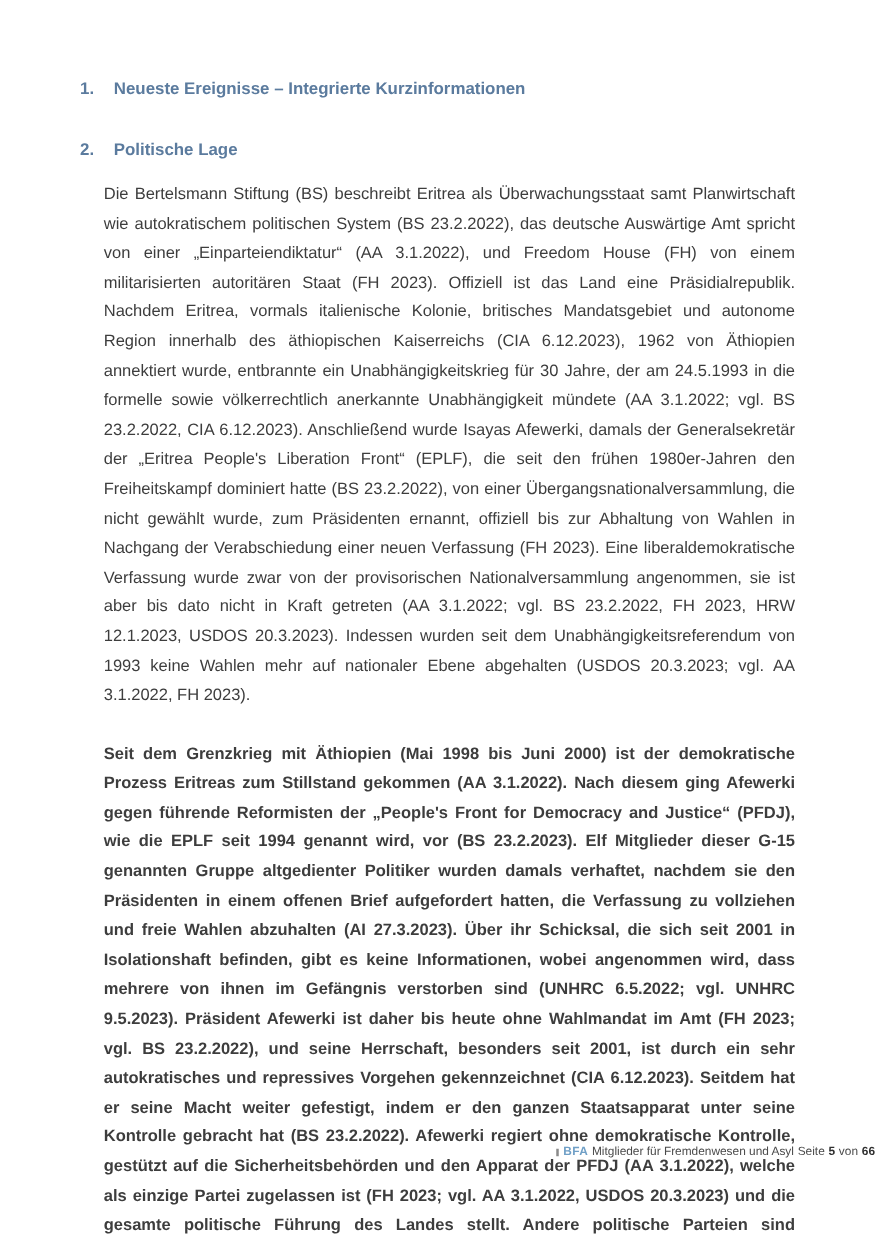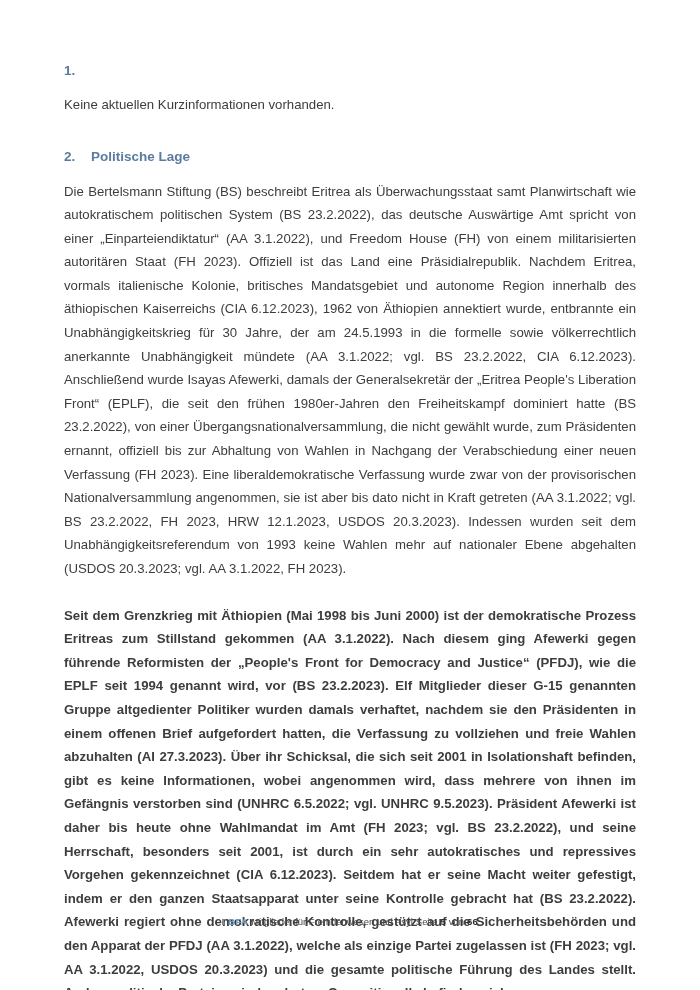--- a/index.html
+++ b/index.html
@@ -42,32 +42,33 @@
   }
   .heading-2 {
     margin-top: 31px;
   }
   .para {
     margin-top: 14px;
     font-size: 13.2px;
     line-height: 23.6px;
     text-align: justify;
     color: #3d3d3d;
+    margin-left: 19px;
   }
   .para + .para {
     margin-top: 23px;
     font-weight: bold;
   }
   .footer {
     position: absolute;
     left: 0;
     right: 0;
     bottom: 62px;
     display: flex;
-    justify-content: center;
+    justify-content: flex-end;
     align-items: baseline;
     font-size: 9.5px;
     line-height: 12px;
     color: #4a4a4a;
     gap: 3px;
     white-space: nowrap;
   }
   .footer .logo-mark {
     display: inline-block;
     width: 2px;
@@ -87,23 +88,23 @@
   }
 </style>
 </head>
 <body>
 
 <div class="page">
   <div class="content">
 
     <div class="section-heading">
       <span class="num">1.</span>
+      <span class="title">Neueste Ereignisse – Integrierte Kurzinformationen</span>
     </div>
 
-    <div class="body-line">Keine aktuellen Kurzinformationen vorhanden.</div>
 
     <div class="section-heading heading-2">
       <span class="num">2.</span>
       <span class="title">Politische Lage</span>
     </div>
 
     <p class="para">Die Bertelsmann Stiftung (BS) beschreibt Eritrea als Überwachungsstaat samt Planwirtschaft wie autokratischem politischen System (BS 23.2.2022), das deutsche Auswärtige Amt spricht von einer „Einparteiendiktatur“ (AA 3.1.2022), und Freedom House (FH) von einem militarisierten autoritären Staat (FH 2023). Offiziell ist das Land eine Präsidialrepublik. Nachdem Eritrea, vormals italienische Kolonie, britisches Mandatsgebiet und autonome Region innerhalb des äthiopischen Kaiserreichs (CIA 6.12.2023), 1962 von Äthiopien annektiert wurde, entbrannte ein Unabhängigkeitskrieg für 30 Jahre, der am 24.5.1993 in die formelle sowie völkerrechtlich anerkannte Unabhängigkeit mündete (AA 3.1.2022; vgl. BS 23.2.2022, CIA 6.12.2023). Anschließend wurde Isayas Afewerki, damals der Generalsekretär der „Eritrea People's Liberation Front“ (EPLF), die seit den frühen 1980er-Jahren den Freiheitskampf dominiert hatte (BS 23.2.2022), von einer Übergangsnationalversammlung, die nicht gewählt wurde, zum Präsidenten ernannt, offiziell bis zur Abhaltung von Wahlen in Nachgang der Verabschiedung einer neuen Verfassung (FH 2023). Eine liberaldemokratische Verfassung wurde zwar von der provisorischen Nationalversammlung angenommen, sie ist aber bis dato nicht in Kraft getreten (AA 3.1.2022; vgl. BS 23.2.2022, FH 2023, HRW 12.1.2023, USDOS 20.3.2023). Indessen wurden seit dem Unabhängigkeitsreferendum von 1993 keine Wahlen mehr auf nationaler Ebene abgehalten (USDOS 20.3.2023; vgl. AA 3.1.2022, FH 2023).</p>
 
     <p class="para">Seit dem Grenzkrieg mit Äthiopien (Mai 1998 bis Juni 2000) ist der demokratische Prozess Eritreas zum Stillstand gekommen (AA 3.1.2022). Nach diesem ging Afewerki gegen führende Reformisten der „People's Front for Democracy and Justice“ (PFDJ), wie die EPLF seit 1994 genannt wird, vor (BS 23.2.2023). Elf Mitglieder dieser G-15 genannten Gruppe altgedienter Politiker wurden damals verhaftet, nachdem sie den Präsidenten in einem offenen Brief aufgefordert hatten, die Verfassung zu vollziehen und freie Wahlen abzuhalten (AI 27.3.2023). Über ihr Schicksal, die sich seit 2001 in Isolationshaft befinden, gibt es keine Informationen, wobei angenommen wird, dass mehrere von ihnen im Gefängnis verstorben sind (UNHRC 6.5.2022; vgl. UNHRC 9.5.2023). Präsident Afewerki ist daher bis heute ohne Wahlmandat im Amt (FH 2023; vgl. BS 23.2.2022), und seine Herrschaft, besonders seit 2001, ist durch ein sehr autokratisches und repressives Vorgehen gekennzeichnet (CIA 6.12.2023). Seitdem hat er seine Macht weiter gefestigt, indem er den ganzen Staatsapparat unter seine Kontrolle gebracht hat (BS 23.2.2022). Afewerki regiert ohne demokratische Kontrolle, gestützt auf die Sicherheitsbehörden und den Apparat der PFDJ (AA 3.1.2022), welche als einzige Partei zugelassen ist (FH 2023; vgl. AA 3.1.2022, USDOS 20.3.2023) und die gesamte politische Führung des Landes stellt. Andere politische Parteien sind verboten. Oppositionelle befinden sich,</p>
 

